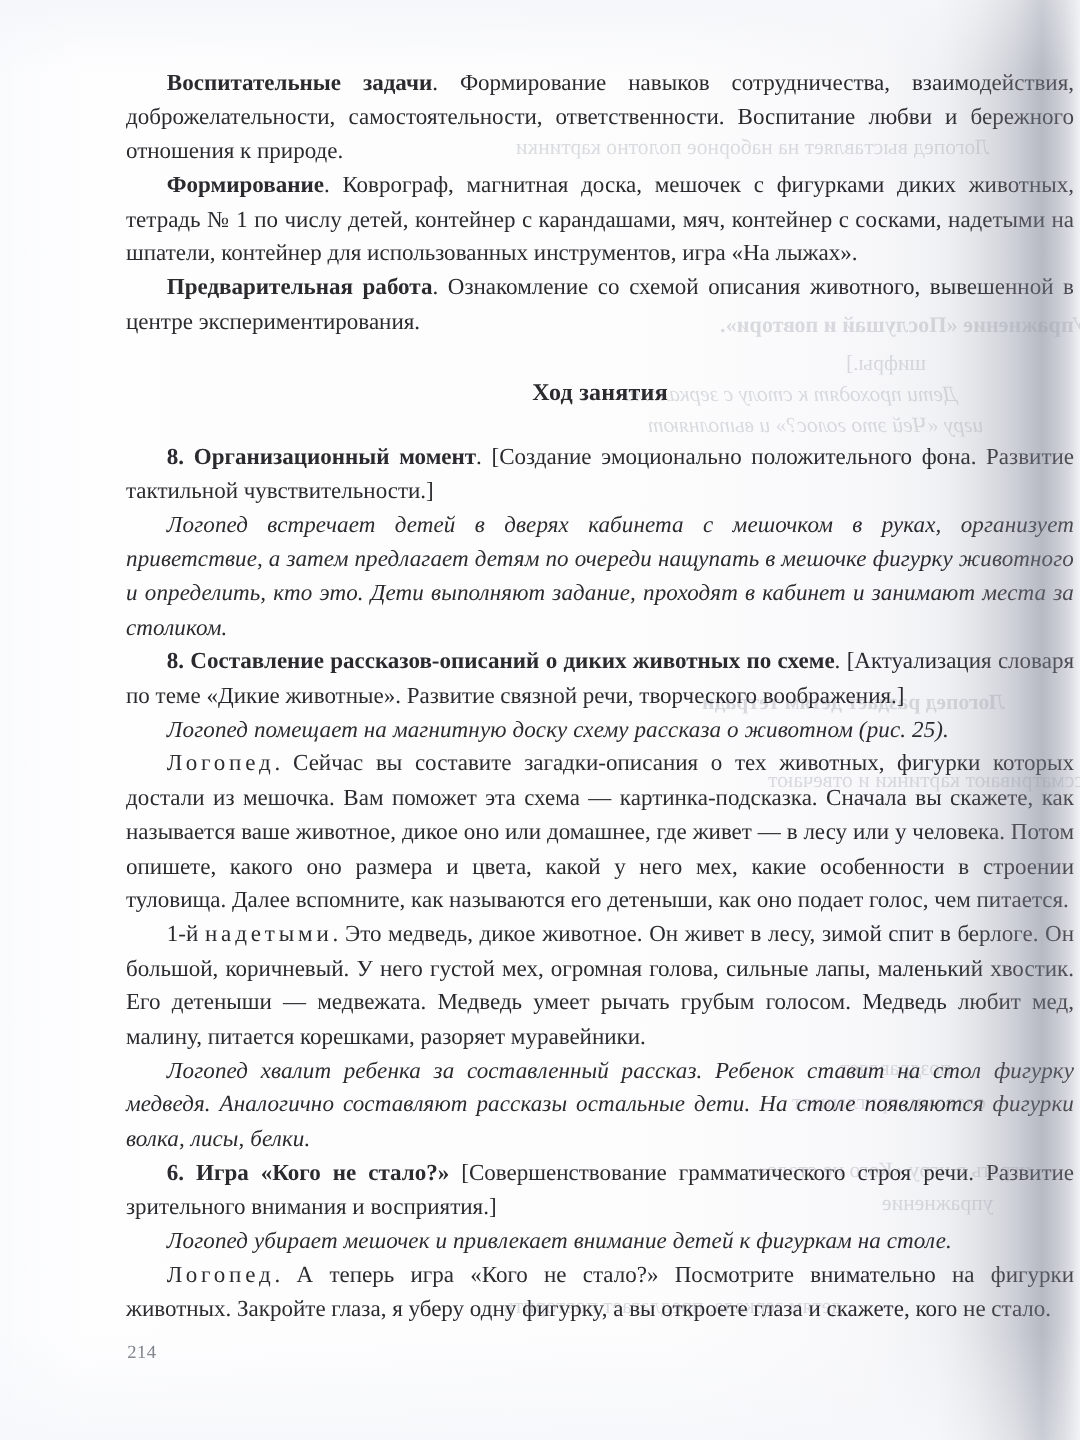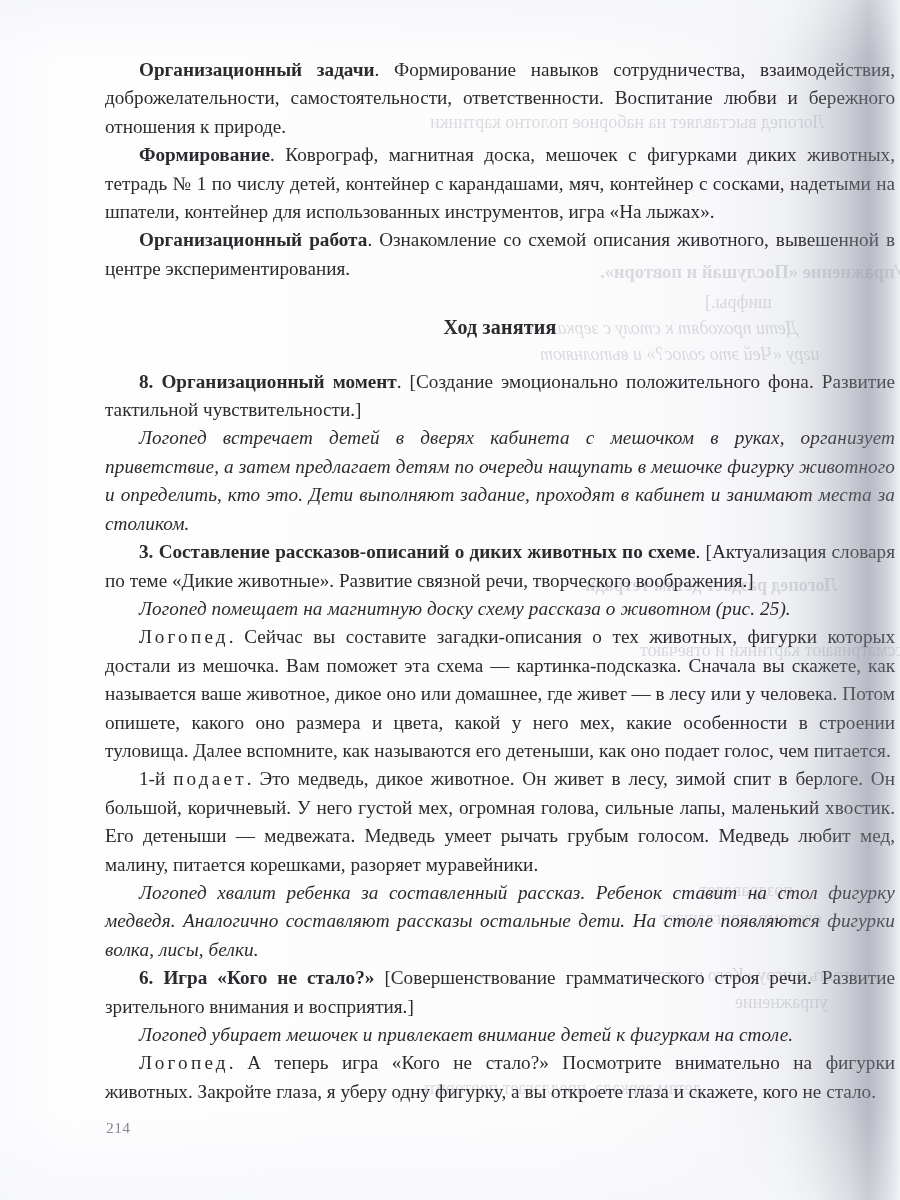--- a/index.html
+++ b/index.html
@@ -148,39 +148,39 @@
     <div class="ghost" style="left:640px; top:640px; font-size:18px;">Дети рассматривают картинки и отвечают</div>
     <div class="ghost" style="left:700px; top:880px; font-size:18px;">поздравляет</div>
     <div class="ghost" style="left:660px; top:908px; font-size:18px;">словами, приглашает</div>
     <div class="ghost" style="left:630px; top:965px; font-size:18px;">играть в игру «Кого не стало»</div>
     <div class="ghost" style="left:735px; top:992px; font-size:18px;">упражнение</div>
     <div class="ghost" style="left:420px; top:1078px; font-size:18px;">детям зеркала, предлагает повторить</div>
   </div>
 
   <div class="column">
 
-    <p><span class="run-bold">Организационный задачи</span><span>. Формирование навыков сотрудничества, взаимодействия, доброжелательности, самостоятельности, ответственности. Воспитание любви и бережного отношения к природе.</span></p>
+    <p><span class="run-bold">Воспитательные задачи</span><span>. Формирование навыков сотрудничества, взаимодействия, доброжелательности, самостоятельности, ответственности. Воспитание любви и бережного отношения к природе.</span></p>
 
     <p><span class="run-bold">Формирование</span><span>. Коврограф, магнитная доска, мешочек с фигурками диких животных, тетрадь № 1 по числу детей, контейнер с карандашами, мяч, контейнер с сосками, надетыми на шпатели, контейнер для использованных инструментов, игра «На лыжах».</span></p>
 
-    <p><span class="run-bold">Организационный работа</span><span>. Ознакомление со схемой описания животного, вывешенной в центре экспериментирования.</span></p>
+    <p><span class="run-bold">Предварительная работа</span><span>. Ознакомление со схемой описания животного, вывешенной в центре экспериментирования.</span></p>
 
     <p class="section-heading">Ход занятия</p>
 
     <p><span class="run-bold">8. Организационный момент</span><span>. [Создание эмоционально положительного фона. Развитие тактильной чувствительности.]</span></p>
 
     <p class="italic-para">Логопед встречает детей в дверях кабинета с мешочком в руках, организует приветствие, а затем предлагает детям по очереди нащупать в мешочке фигурку животного и определить, кто это. Дети выполняют задание, проходят в кабинет и занимают места за столиком.</p>
 
-    <p><span class="run-bold">3. Составление рассказов-описаний о диких животных по схеме</span><span>. [Актуализация словаря по теме «Дикие животные». Развитие связной речи, творческого воображения.]</span></p>
+    <p><span class="run-bold">8. Составление рассказов-описаний о диких животных по схеме</span><span>. [Актуализация словаря по теме «Дикие животные». Развитие связной речи, творческого воображения.]</span></p>
 
     <p class="italic-para">Логопед помещает на магнитную доску схему рассказа о животном (рис. 25).</p>
 
     <p><span class="speaker">Логопед</span><span>. Сейчас вы составите загадки-описания о тех животных, фигурки которых достали из мешочка. Вам поможет эта схема — картинка-подсказка. Сначала вы скажете, как называется ваше животное, дикое оно или домашнее, где живет — в лесу или у человека. Потом опишете, какого оно размера и цвета, какой у него мех, какие особенности в строении туловища. Далее вспомните, как называются его детеныши, как оно подает голос, чем питается.</span></p>
 
-    <p><span class="speaker-prefix">1-й </span><span class="speaker">подает</span><span>. Это медведь, дикое животное. Он живет в лесу, зимой спит в берлоге. Он большой, коричневый. У него густой мех, огромная голова, сильные лапы, маленький хвостик. Его детеныши — медвежата. Медведь умеет рычать грубым голосом. Медведь любит мед, малину, питается корешками, разоряет муравейники.</span></p>
+    <p><span class="speaker-prefix">1-й </span><span class="speaker">надетыми</span><span>. Это медведь, дикое животное. Он живет в лесу, зимой спит в берлоге. Он большой, коричневый. У него густой мех, огромная голова, сильные лапы, маленький хвостик. Его детеныши — медвежата. Медведь умеет рычать грубым голосом. Медведь любит мед, малину, питается корешками, разоряет муравейники.</span></p>
 
     <p class="italic-para">Логопед хвалит ребенка за составленный рассказ. Ребенок ставит на стол фигурку медведя. Аналогично составляют рассказы остальные дети. На столе появляются фигурки волка, лисы, белки.</p>
 
     <p><span class="run-bold">6. Игра «Кого не стало?»</span><span> [Совершенствование грамматического строя речи. Развитие зрительного внимания и восприятия.]</span></p>
 
     <p class="italic-para">Логопед убирает мешочек и привлекает внимание детей к фигуркам на столе.</p>
 
     <p><span class="speaker">Логопед</span><span>. А теперь игра «Кого не стало?» Посмотрите внимательно на фигурки животных. Закройте глаза, я уберу одну фигурку, а вы откроете глаза и скажете, кого не стало.</span></p>
 
   </div>

